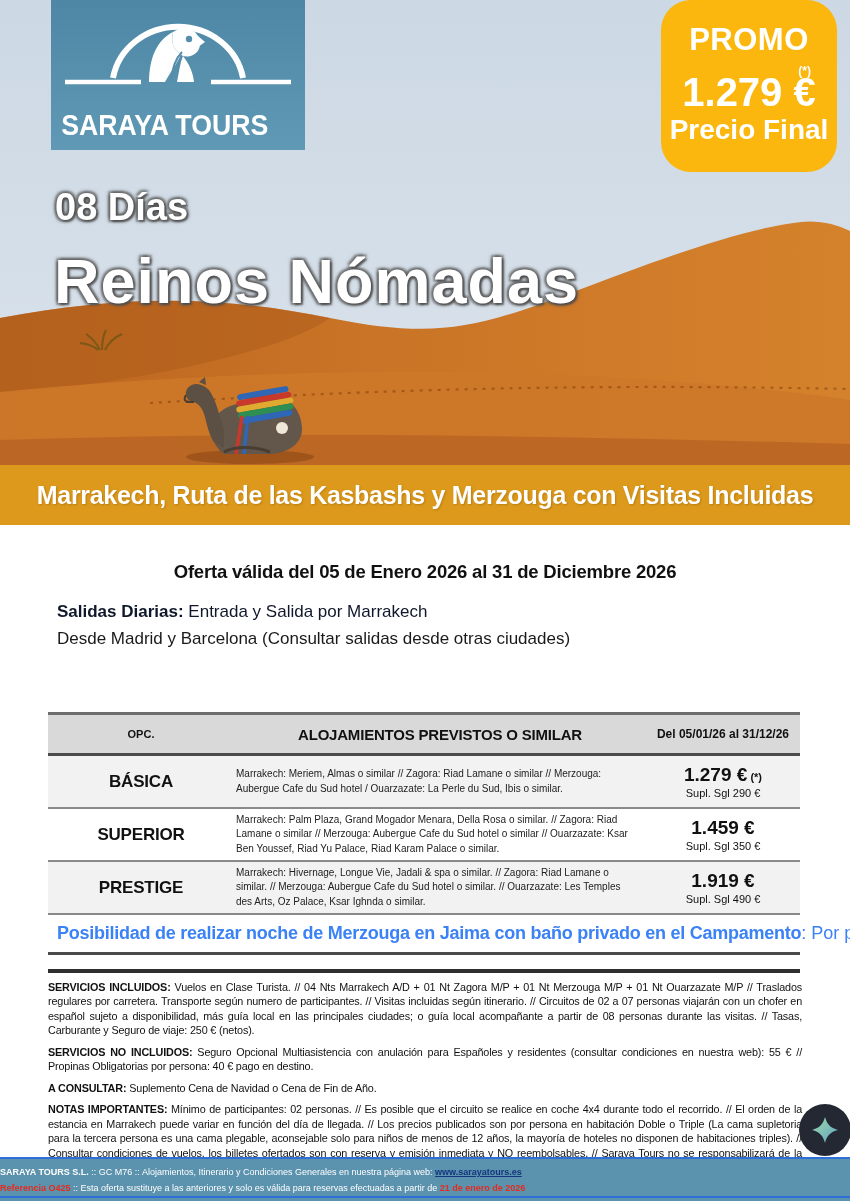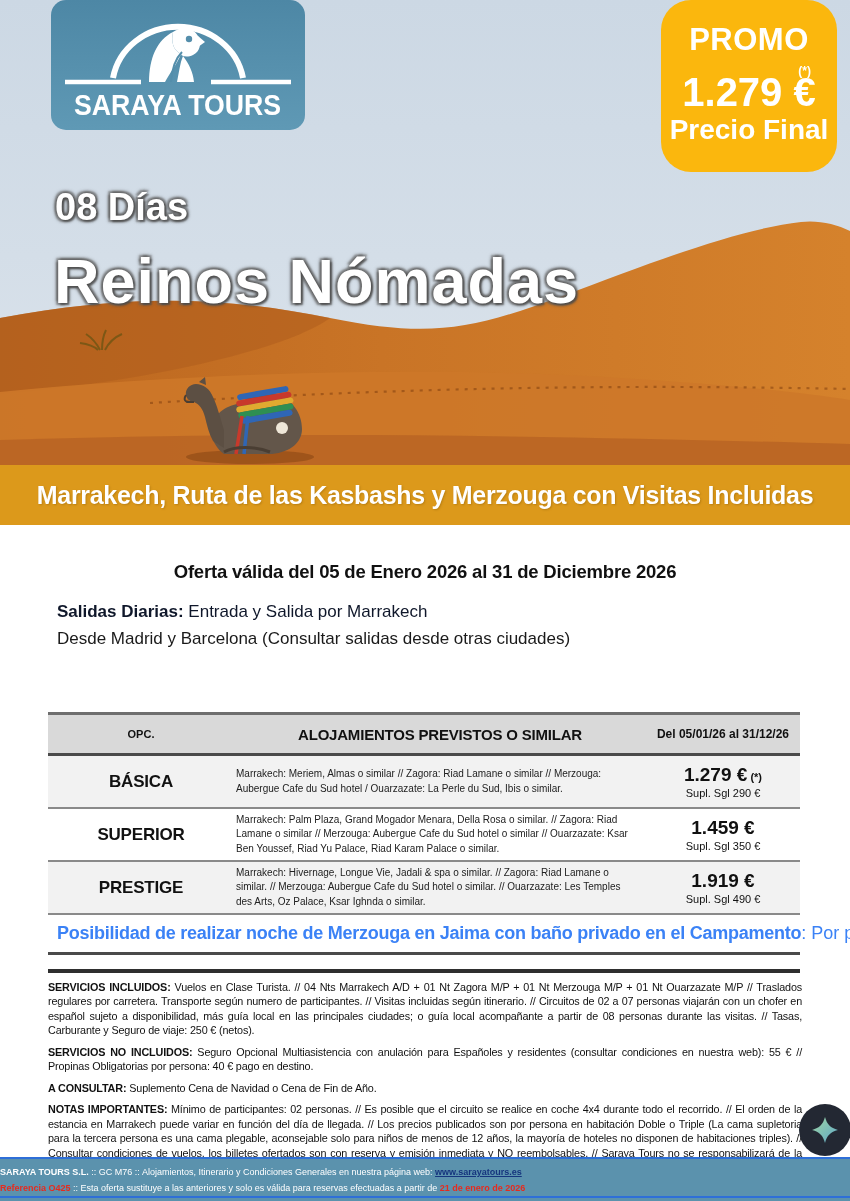--- a/index.html
+++ b/index.html
@@ -6,23 +6,23 @@
   html,body { background:#ffffff; }
   body { font-family:"Liberation Sans", sans-serif; }
   .page { position:relative; width:850px; height:1201px; background:#ffffff; overflow:hidden; margin:0 auto; }
 
   
   .hero { position:absolute; left:0; top:0; width:850px; height:465px;
           background:linear-gradient(180deg,#ccd8e4 0%,#d4dee8 55%,#dce4ec 100%); overflow:hidden; }
   .hero svg.dunes { position:absolute; left:0; top:0; }
   .camel { position:absolute; left:172px; top:356px; }
 
-  .logo-box { position:absolute; left:51px; top:0; width:254px; height:130px;
+  .logo-box { position:absolute; left:51px; top:0; width:254px; height:150px;
               background:linear-gradient(180deg,#4d87a5 0%,#5f99b5 100%);
-              display:flex; flex-direction:column; align-items:center; justify-content:flex-end; padding-bottom:8px;border-radius:15px; }
+              display:flex; flex-direction:column; justify-content:flex-end; padding-bottom:8px; }
   .logo-art { position:absolute; top:6px; left:0; width:254px; height:92px; }
   .logo-text { color:#fff; font-weight:bold; font-size:29px; letter-spacing:0px; transform:scaleX(.92); white-space:nowrap; }
 
   .promo-badge { position:absolute; left:636px; top:0; width:176px; height:172px; background:#FBB70D;
                  border-radius:30px; display:flex; flex-direction:column; align-items:center; color:#fff; font-weight:bold;margin-left:25px; }
   .promo-label { font-size:31px; margin-top:22px; letter-spacing:.5px; }
   .promo-ast { font-size:12px; align-self:flex-end; margin:6px 26px -6px 0; }
   .promo-price { font-size:40px; line-height:1; }
   .promo-sub { font-size:28px; margin-top:2px; white-space:nowrap; }
 

